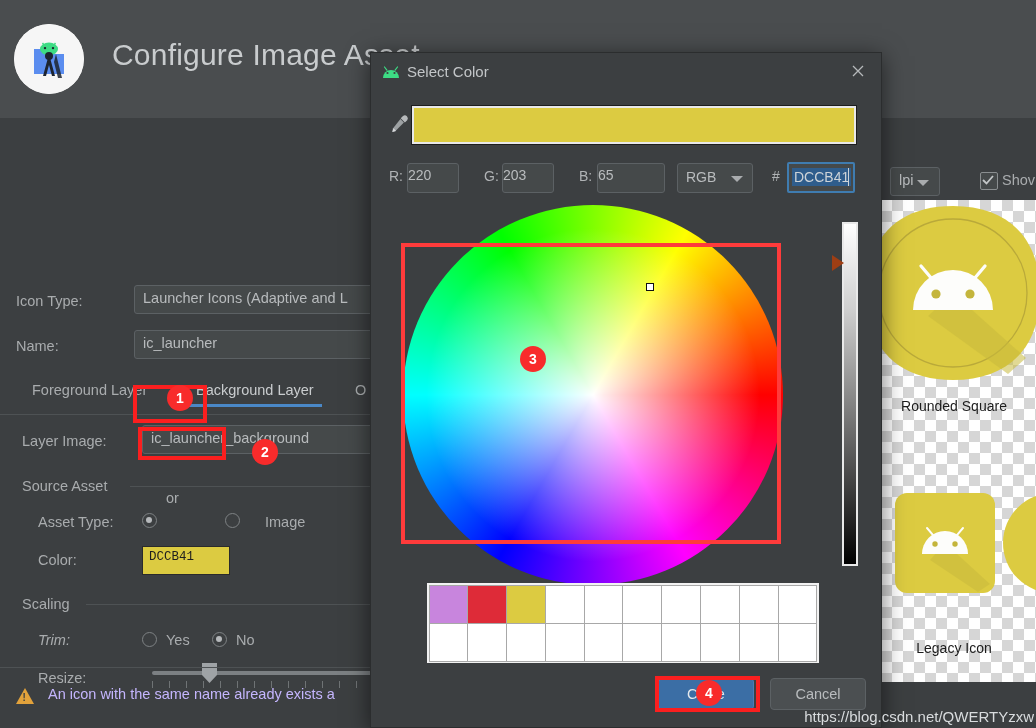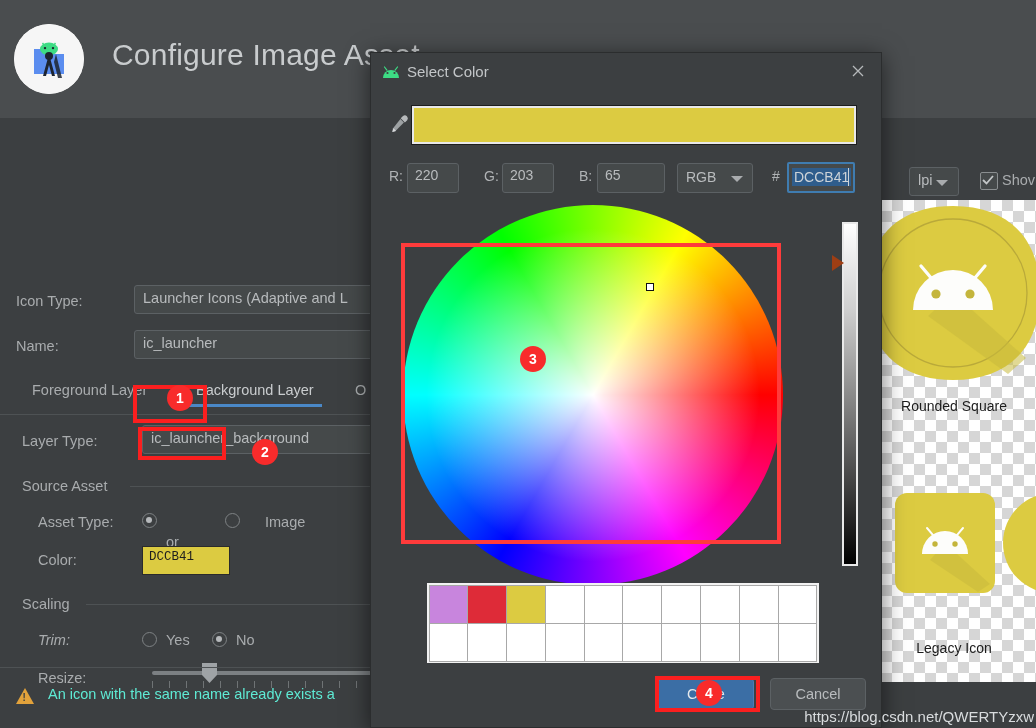--- a/index.html
+++ b/index.html
@@ -153,21 +153,21 @@
     border-right: 9px solid transparent;
     border-bottom: 16px solid #e2a23b;
   }
   .warn-icon::after {
     content: "!";
     position: absolute; left: -2.5px; top: 4px;
     font-size: 10px; color: #3c3f41; font-weight: bold;
   }
   .warn-text {
     position: absolute; left: 48px; top: 18px;
-    font-size: 14.5px; color: #5eead4; white-space: nowrap;
+    font-size: 14.5px; color: #c4b5fd; white-space: nowrap;
   }
 
   
   .preview-panel {
     position: absolute; left: 868px; top: 200px;
     width: 168px; height: 482px;
     background:
       repeating-conic-gradient(#ffffff 0% 25%, #d6d6d6 0% 50%) 0 0 / 22px 22px;
     overflow: hidden;
     border-left: 2px solid #dccb41;
@@ -217,21 +217,21 @@
   }
 
   .num-lbl {
     position:absolute; color:#b0b3b5; font-size:14px;
   }
   .num-in {
     position:absolute;
     background:#45494a; border:1px solid #5c6164;
     border-radius:3px; box-sizing:border-box;
     color:#b9bcbe; font-size:14px;
-    padding:3px 7px;
+    padding:3px 0;
   }
   .mode-combo {
     position:absolute; left:677px; top:163px;
     width:76px; height:30px;
     background:#45494a; border:1px solid #5c6164; border-radius:3px;
     box-sizing:border-box; color:#b9bcbe; font-size:14px;
     padding: 5px 8px;
   }
   .mode-combo::after {
     content:"";
@@ -380,29 +380,29 @@
 
     <div class="lbl" style="left:16px; top:220px;">Name:</div>
     <div class="field" style="left:134px; top:212px; width:500px; height:29px;">ic_launcher</div>
 
     <div class="tabs">
       <div class="tab" style="left:32px;">Foreground Layer</div>
       <div class="tab active" style="left:196px;">Background Layer</div>
       <div class="tab" style="left:355px;">O</div>
     </div>
 
-    <div class="lbl" style="left:22px; top:315px;">Layer Type:</div>
+    <div class="lbl" style="left:22px; top:315px;">Layer Image:</div>
     <div class="field" style="left:142px; top:307px; width:492px; height:29px;">ic_launcher_background</div>
 
     <div class="section-title" style="left:22px; top:360px;">Source Asset</div>
     <div class="section-rule" style="left:130px; top:368px; width:500px;"></div>
 
     <div class="lbl" style="left:38px; top:396px;">Asset Type:</div>
     <div class="radio on" style="left:142px; top:395px;"></div>
-    <div class="lbl" style="left:166px; top:416px;">or</div>
+    <div class="lbl" style="left:166px; top:372px;">or</div>
     <div class="radio" style="left:225px; top:395px;"></div>
     <div class="lbl" style="left:250px; top:396px;margin-left:15px;">Image</div>
 
     <div class="lbl" style="left:38px; top:434px;">Color:</div>
     <div class="colorbox" style="left:142px; top:428px; width:88px; height:29px;">DCCB41</div>
 
     <div class="section-title" style="left:22px; top:478px;">Scaling</div>
     <div class="section-rule" style="left:86px; top:486px; width:548px;"></div>
 
     <div class="lbl" style="left:38px; top:514px;font-style:italic;">Trim:</div>
@@ -440,21 +440,21 @@
         <i style="left:374px"></i>
         <i style="left:391px"></i>
     </div>
 
     <div class="warn-row">
       <div class="warn-icon"></div>
       <div class="warn-text">An icon with the same name already exists a</div>
     </div>
   </div>
 
-  <div class="field combo" style="left:890px; top:167px; width:50px; height:29px;margin-left:19px;">lpi</div>
+  <div class="field combo" style="left:890px; top:167px; width:50px; height:29px;">lpi</div>
   <div style="position:absolute; left:980px; top:172px; width:16px; height:16px; border:1px solid #8a8e90; border-radius:2px; background:#45494a;">
     <svg width="14" height="14" viewBox="0 0 14 14" style="position:absolute;left:0;top:0;">
       <path d="M2 7 L5.5 10.5 L12 3" stroke="#c3c6c8" stroke-width="1.8" fill="none"></path>
     </svg>
   </div>
   <div class="lbl" style="left:1002px; top:172px;">Shov</div>
 
   <div class="preview-panel">
 
     <svg width="190" height="200" viewBox="0 0 190 200" style="position:absolute;left:-12px;top:-2px;">

